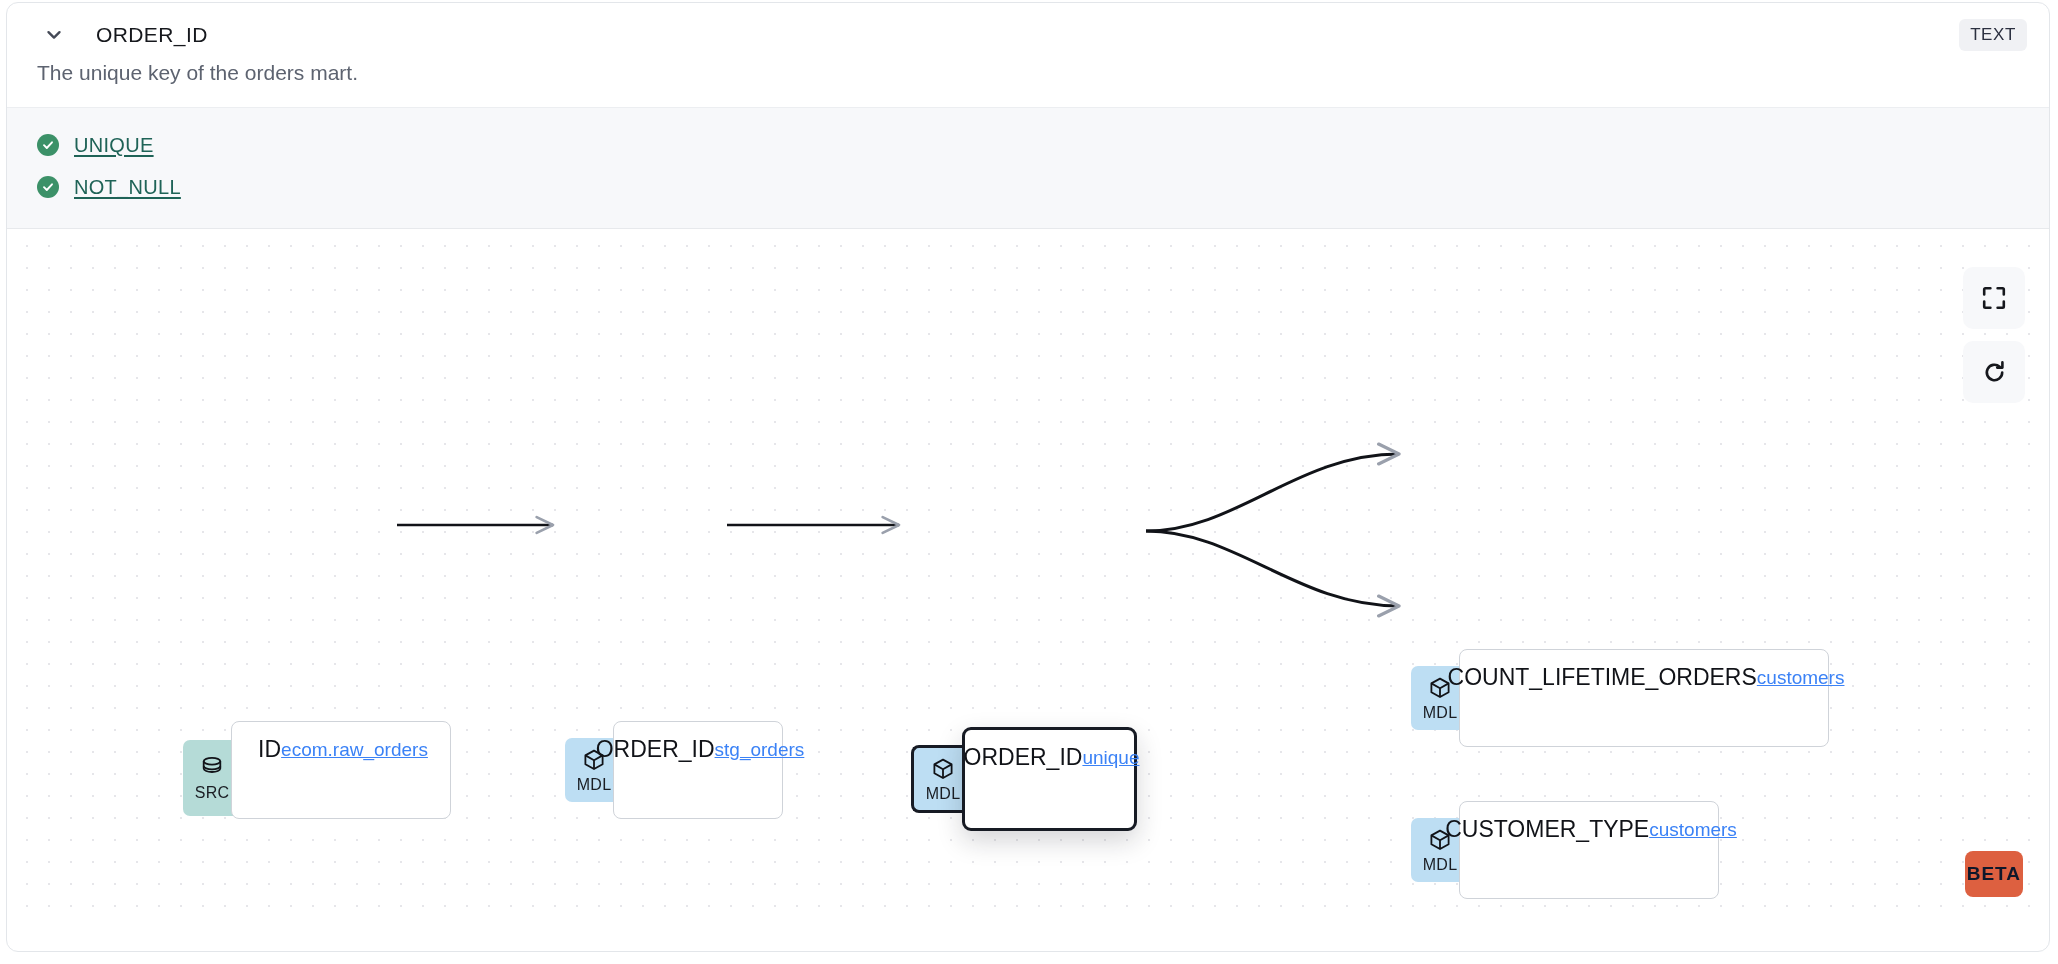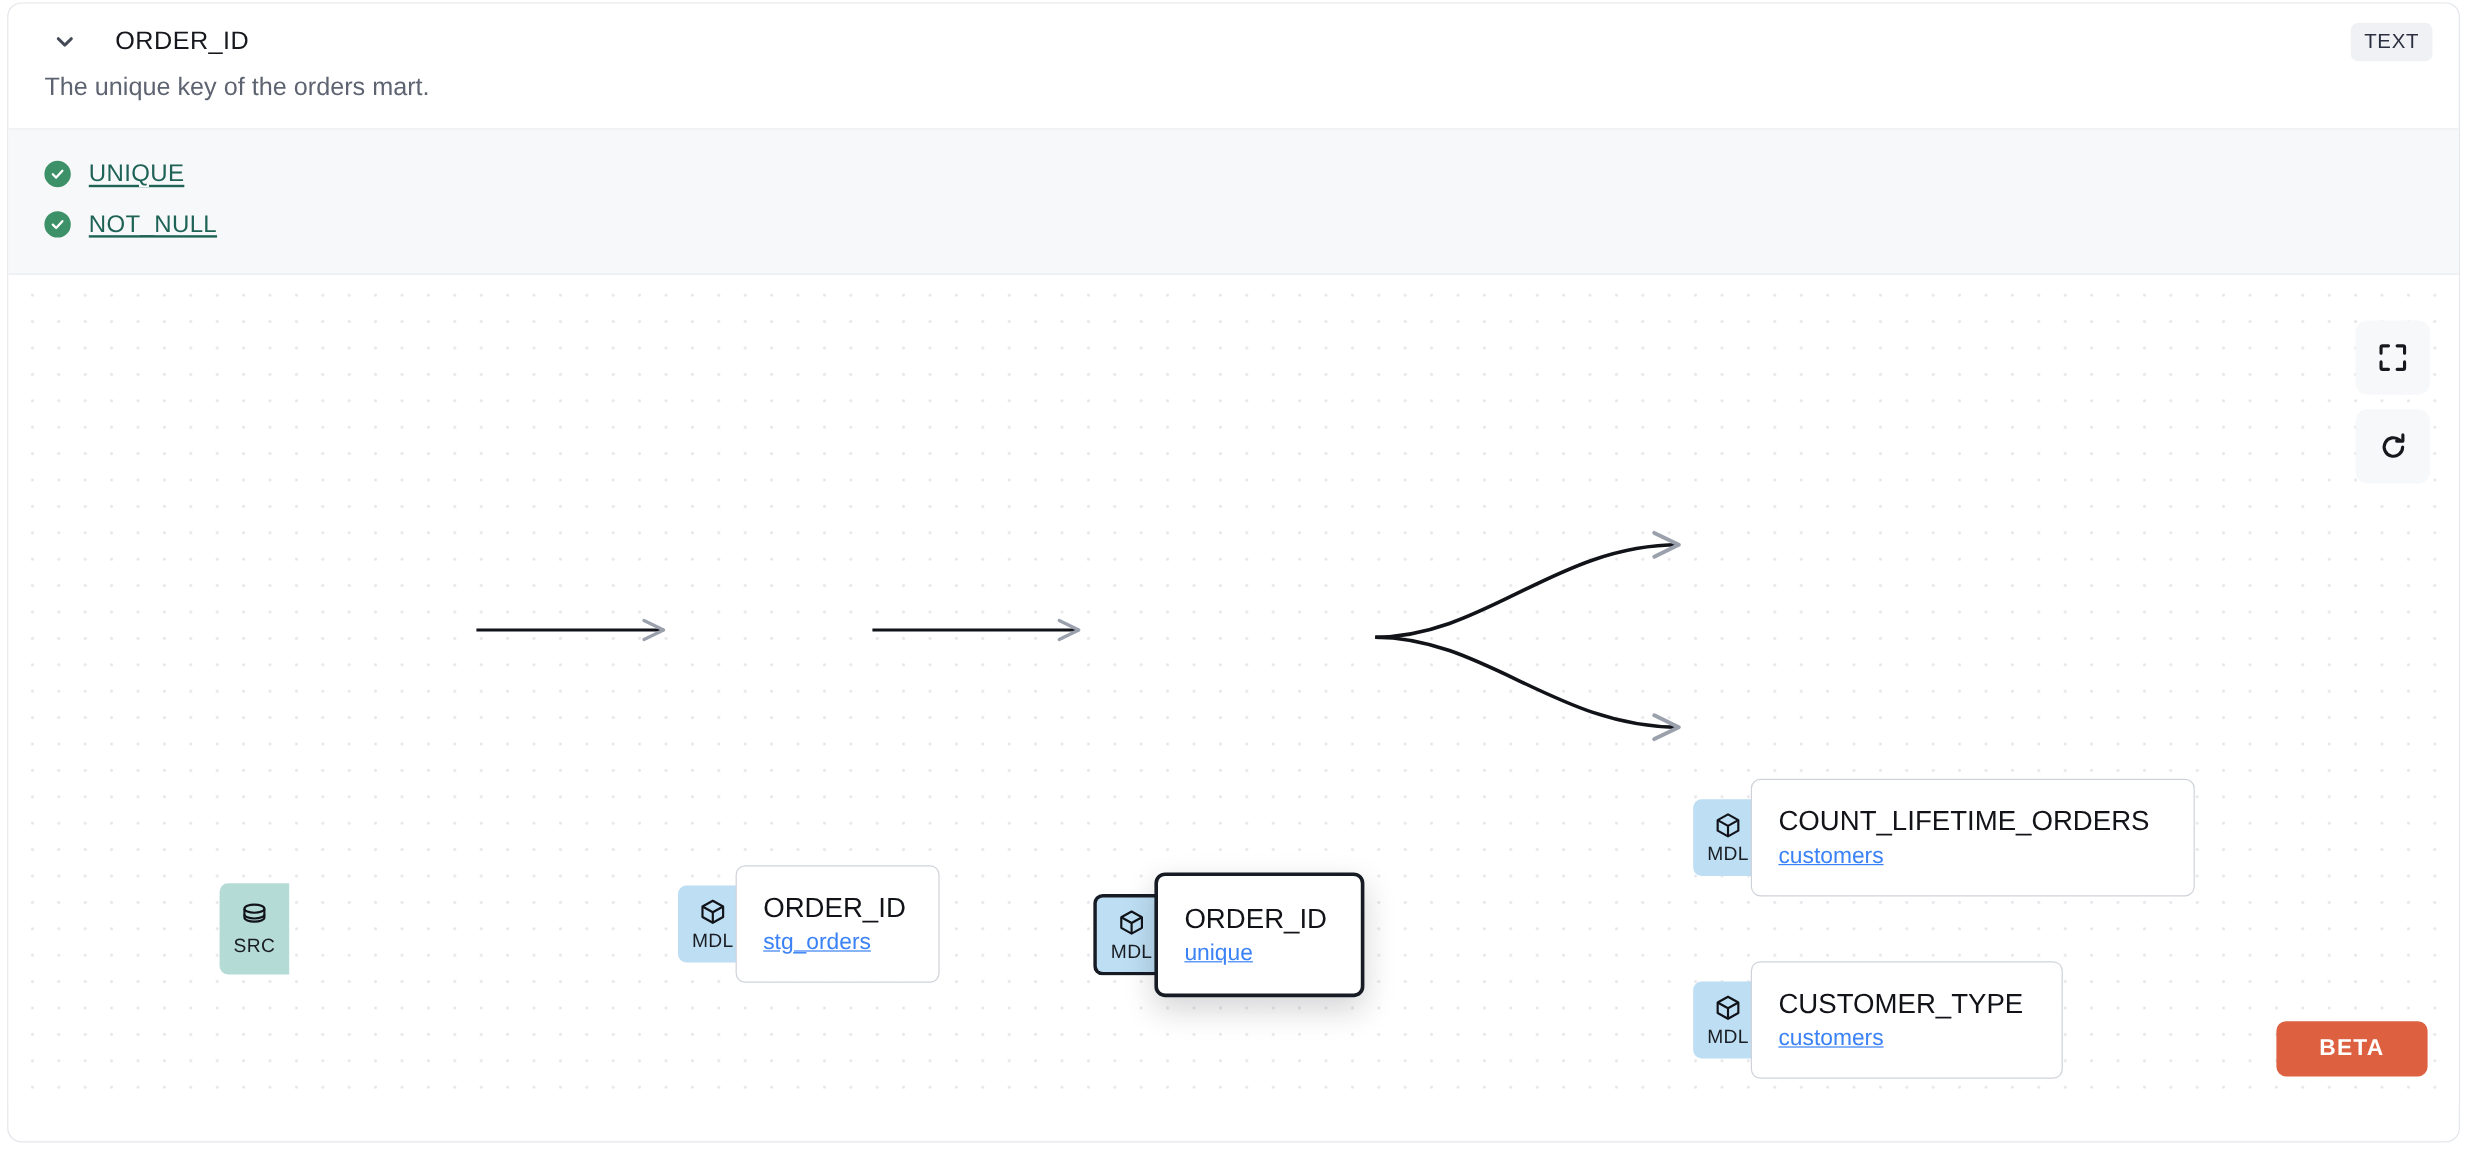--- a/index.html
+++ b/index.html
@@ -151,21 +151,21 @@
   .badge-src { background: #b5dbd7; }
   .badge-mdl { background: #bddef3; }
 
   .node-body {
     background: #ffffff;
     border: 1px solid #cfd3d9;
     border-radius: 8px;
     margin-left: -10px;
     padding: 13px 18px 13px 22px;
     display: flex;
-    flex-direction: column;
+    flex-direction: row;
     justify-content: center;
     box-sizing: border-box;
     position: relative;
     z-index: 1;
   }
   .node-name {
     font-size: 23px;
     color: #111318;
     white-space: nowrap;
     line-height: 1.25;
@@ -231,25 +231,25 @@
     justify-content: center;
     cursor: pointer;
   }
   .ctrl-btn svg { display: block; }
 
   .beta-badge {
     position: absolute;
     right: 26px;
     bottom: 24px;
     background: #dd6040;
-    color: #ffffff;
+    color: #0f172a;
     font-size: 19px;
     font-weight: bold;
     letter-spacing: 1px;
-    padding: 12px 36px;
+    padding: 12px 2px;
     border-radius: 8px;
     z-index: 5;
     cursor: pointer;
   }
 </style>
 </head>
 <body>
 
 <div class="card">
 
@@ -309,20 +309,24 @@
     <div class="node" id="node-src-id">
       <div class="node-badge badge-src">
         <span class="glyph">
           <svg width="24" height="26" viewBox="0 0 24 26" aria-hidden="true">
             <ellipse cx="12" cy="5.2" rx="8.3" ry="3.4" fill="none" stroke="#111318" stroke-width="1.8"></ellipse>
             <path d="M3.7,5.2 V12.6 C3.7,14.5 7.4,16 12,16 C16.6,16 20.3,14.5 20.3,12.6 V5.2" fill="none" stroke="#111318" stroke-width="1.8"></path>
             <path d="M3.7,10 C3.7,11.9 7.4,13.4 12,13.4 C16.6,13.4 20.3,11.9 20.3,10" fill="none" stroke="#111318" stroke-width="1.8"></path>
           </svg>
         </span>
         <span class="btype">SRC</span>
+      </div>
+      <div class="node-body">
+        <div class="node-name">ID</div>
+        <div class="node-sub">ecom.raw_orders</div>
       </div>
     </div>
 
     <div class="node" id="node-stg-orders">
       <div class="node-badge badge-mdl">
         <span class="glyph">
           <svg width="24" height="26" viewBox="0 0 24 26" aria-hidden="true">
             <path d="M12,2.6 L20.6,7.4 L20.6,16.2 L12,21 L3.4,16.2 L3.4,7.4 Z" fill="none" stroke="#111318" stroke-width="1.8" stroke-linejoin="round"></path>
             <path d="M3.4,7.4 L12,12.2 L20.6,7.4 M12,12.2 L12,21" fill="none" stroke="#111318" stroke-width="1.8" stroke-linejoin="round"></path>
           </svg>

